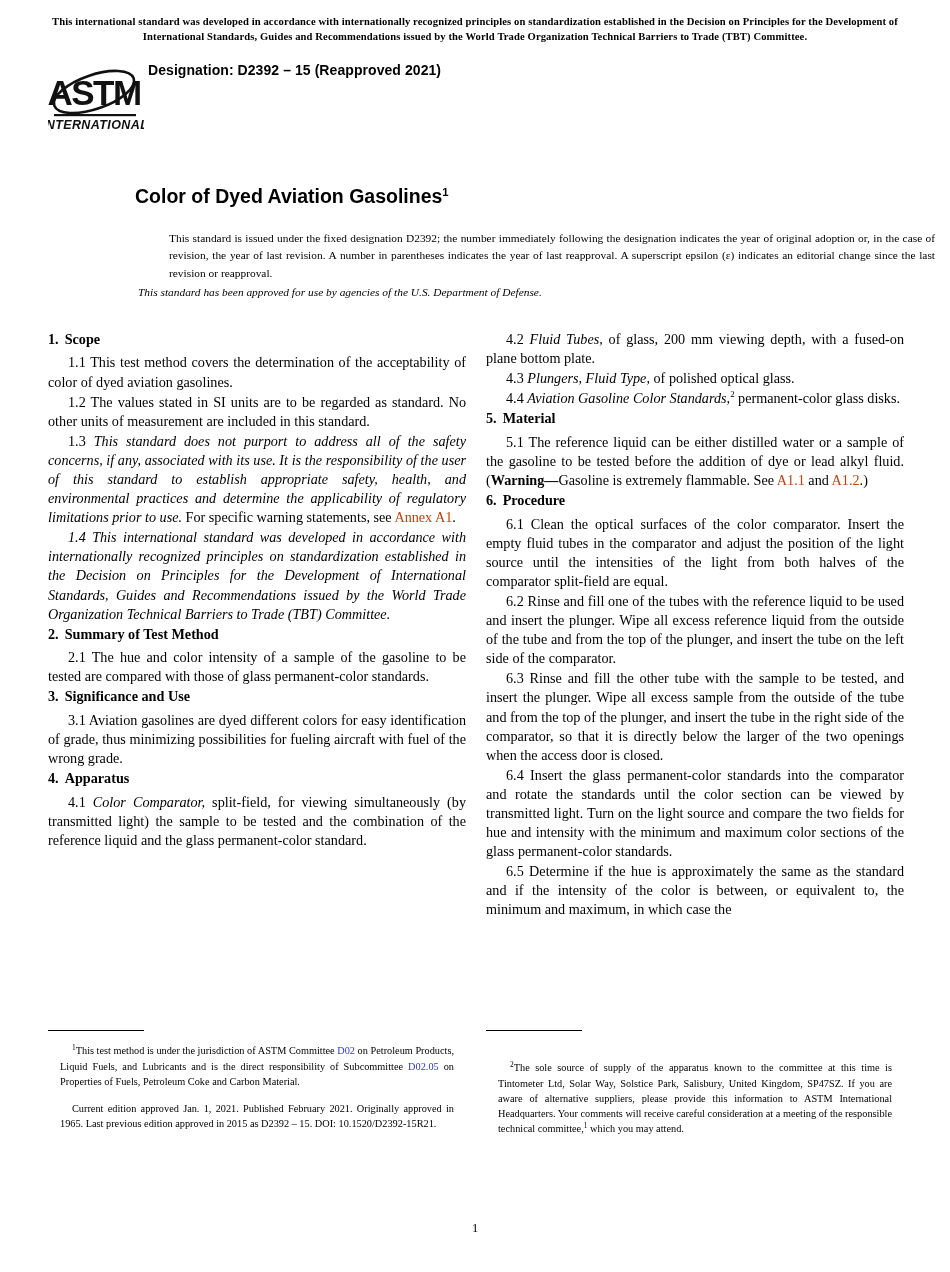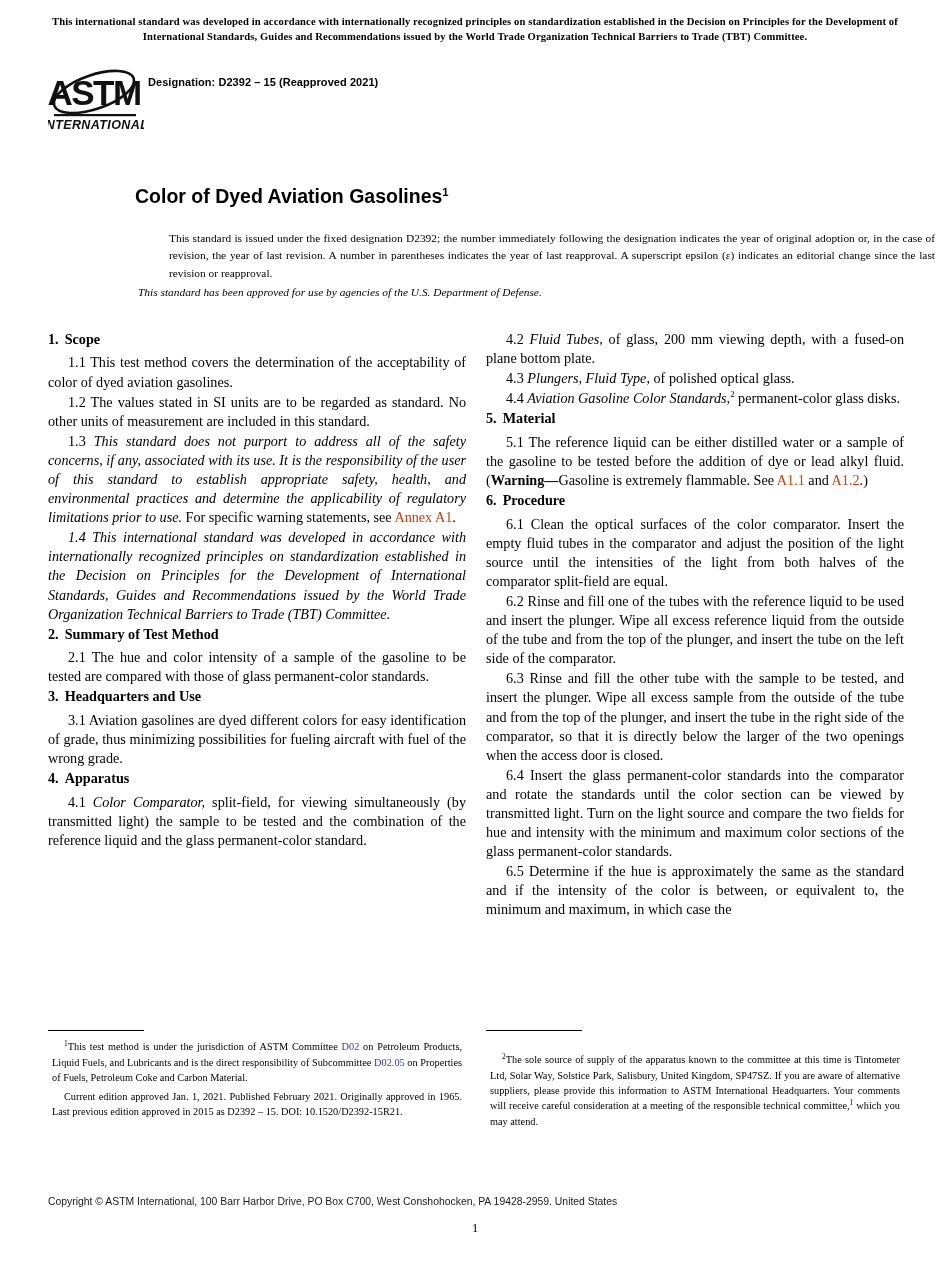--- a/index.html
+++ b/index.html
@@ -48,23 +48,23 @@
     position: absolute;
     left: 0;
     top: 0;
     width: 96px;
     height: 74px;
   }
   .logo svg { display: block; }
   .designation {
     position: absolute;
     left: 100px;
-    top: 14px;
+    top: 0;
     font-family: "Liberation Sans", "DejaVu Sans", sans-serif;
-    font-size: 11px;
+    font-size: 14px;
     font-weight: bold;
     letter-spacing: 0.005em;
   }
 
   
   .title-block {
     position: absolute;
     top: 158px;
     left: 135px;
     width: 770px;
@@ -172,21 +172,21 @@
   .fn-rule {
     width: 96px;
     height: 0;
     border-top: 1px solid #000;
     margin: 0 0 8px 0;
   }
   .fn-spacer { height: 9px; }
   p.fn {
     font-size: 10.3px;
     line-height: 1.48;
-    margin: 4px;
+    margin: 12px;
     text-align: justify;
     text-indent: 12px;
   }
   p.fn sup {
     font-size: 0.72em;
     vertical-align: super;
   }
 
   
   .copyright {
@@ -273,21 +273,21 @@
       <h2 class="sect gap-before">
         <span class="num">2.</span><span>Summary of Test Method</span>
       </h2>
 
       <p class="para">
         <span class="lead">2.1</span>
         <span>The hue and color intensity of a sample of the gasoline to be tested are compared with those of glass permanent-color standards.</span>
       </p>
 
       <h2 class="sect gap-before">
-        <span class="num">3.</span><span>Headquarters and Use</span>
+        <span class="num">3.</span><span>Significance and Use</span>
       </h2>
 
       <p class="para">
         <span class="lead">3.1</span>
         <span>Aviation gasolines are dyed different colors for easy identification of grade, thus minimizing possibilities for fueling aircraft with fuel of the wrong grade.</span>
       </p>
 
       <h2 class="sect gap-before">
         <span class="num">4.</span><span>Apparatus</span>
       </h2>
@@ -370,16 +370,15 @@
     <div class="fn-col fn-right">
       <div class="fn-rule"></div>
       <div class="fn-spacer"></div>
       <p class="fn">
         <sup>2</sup><span>The sole source of supply of the apparatus known to the committee at this time is Tintometer Ltd, Solar Way, Solstice Park, Salisbury, United Kingdom, SP47SZ. If you are aware of alternative suppliers, please provide this information to ASTM International Headquarters. Your comments will receive careful consideration at a meeting of the responsible technical committee,</span><sup>1</sup><span> which you may attend.</span>
       </p>
     </div>
 
   </div>
 
-  <div class="copyright">Copyright © ASTM International, 100 Barr Harbor Drive, PO Box C700, West Conshohocken, PA 19428-2959. United States</div>
   <div class="page-num">1</div>
 
 </div>
 
 </body></html>

